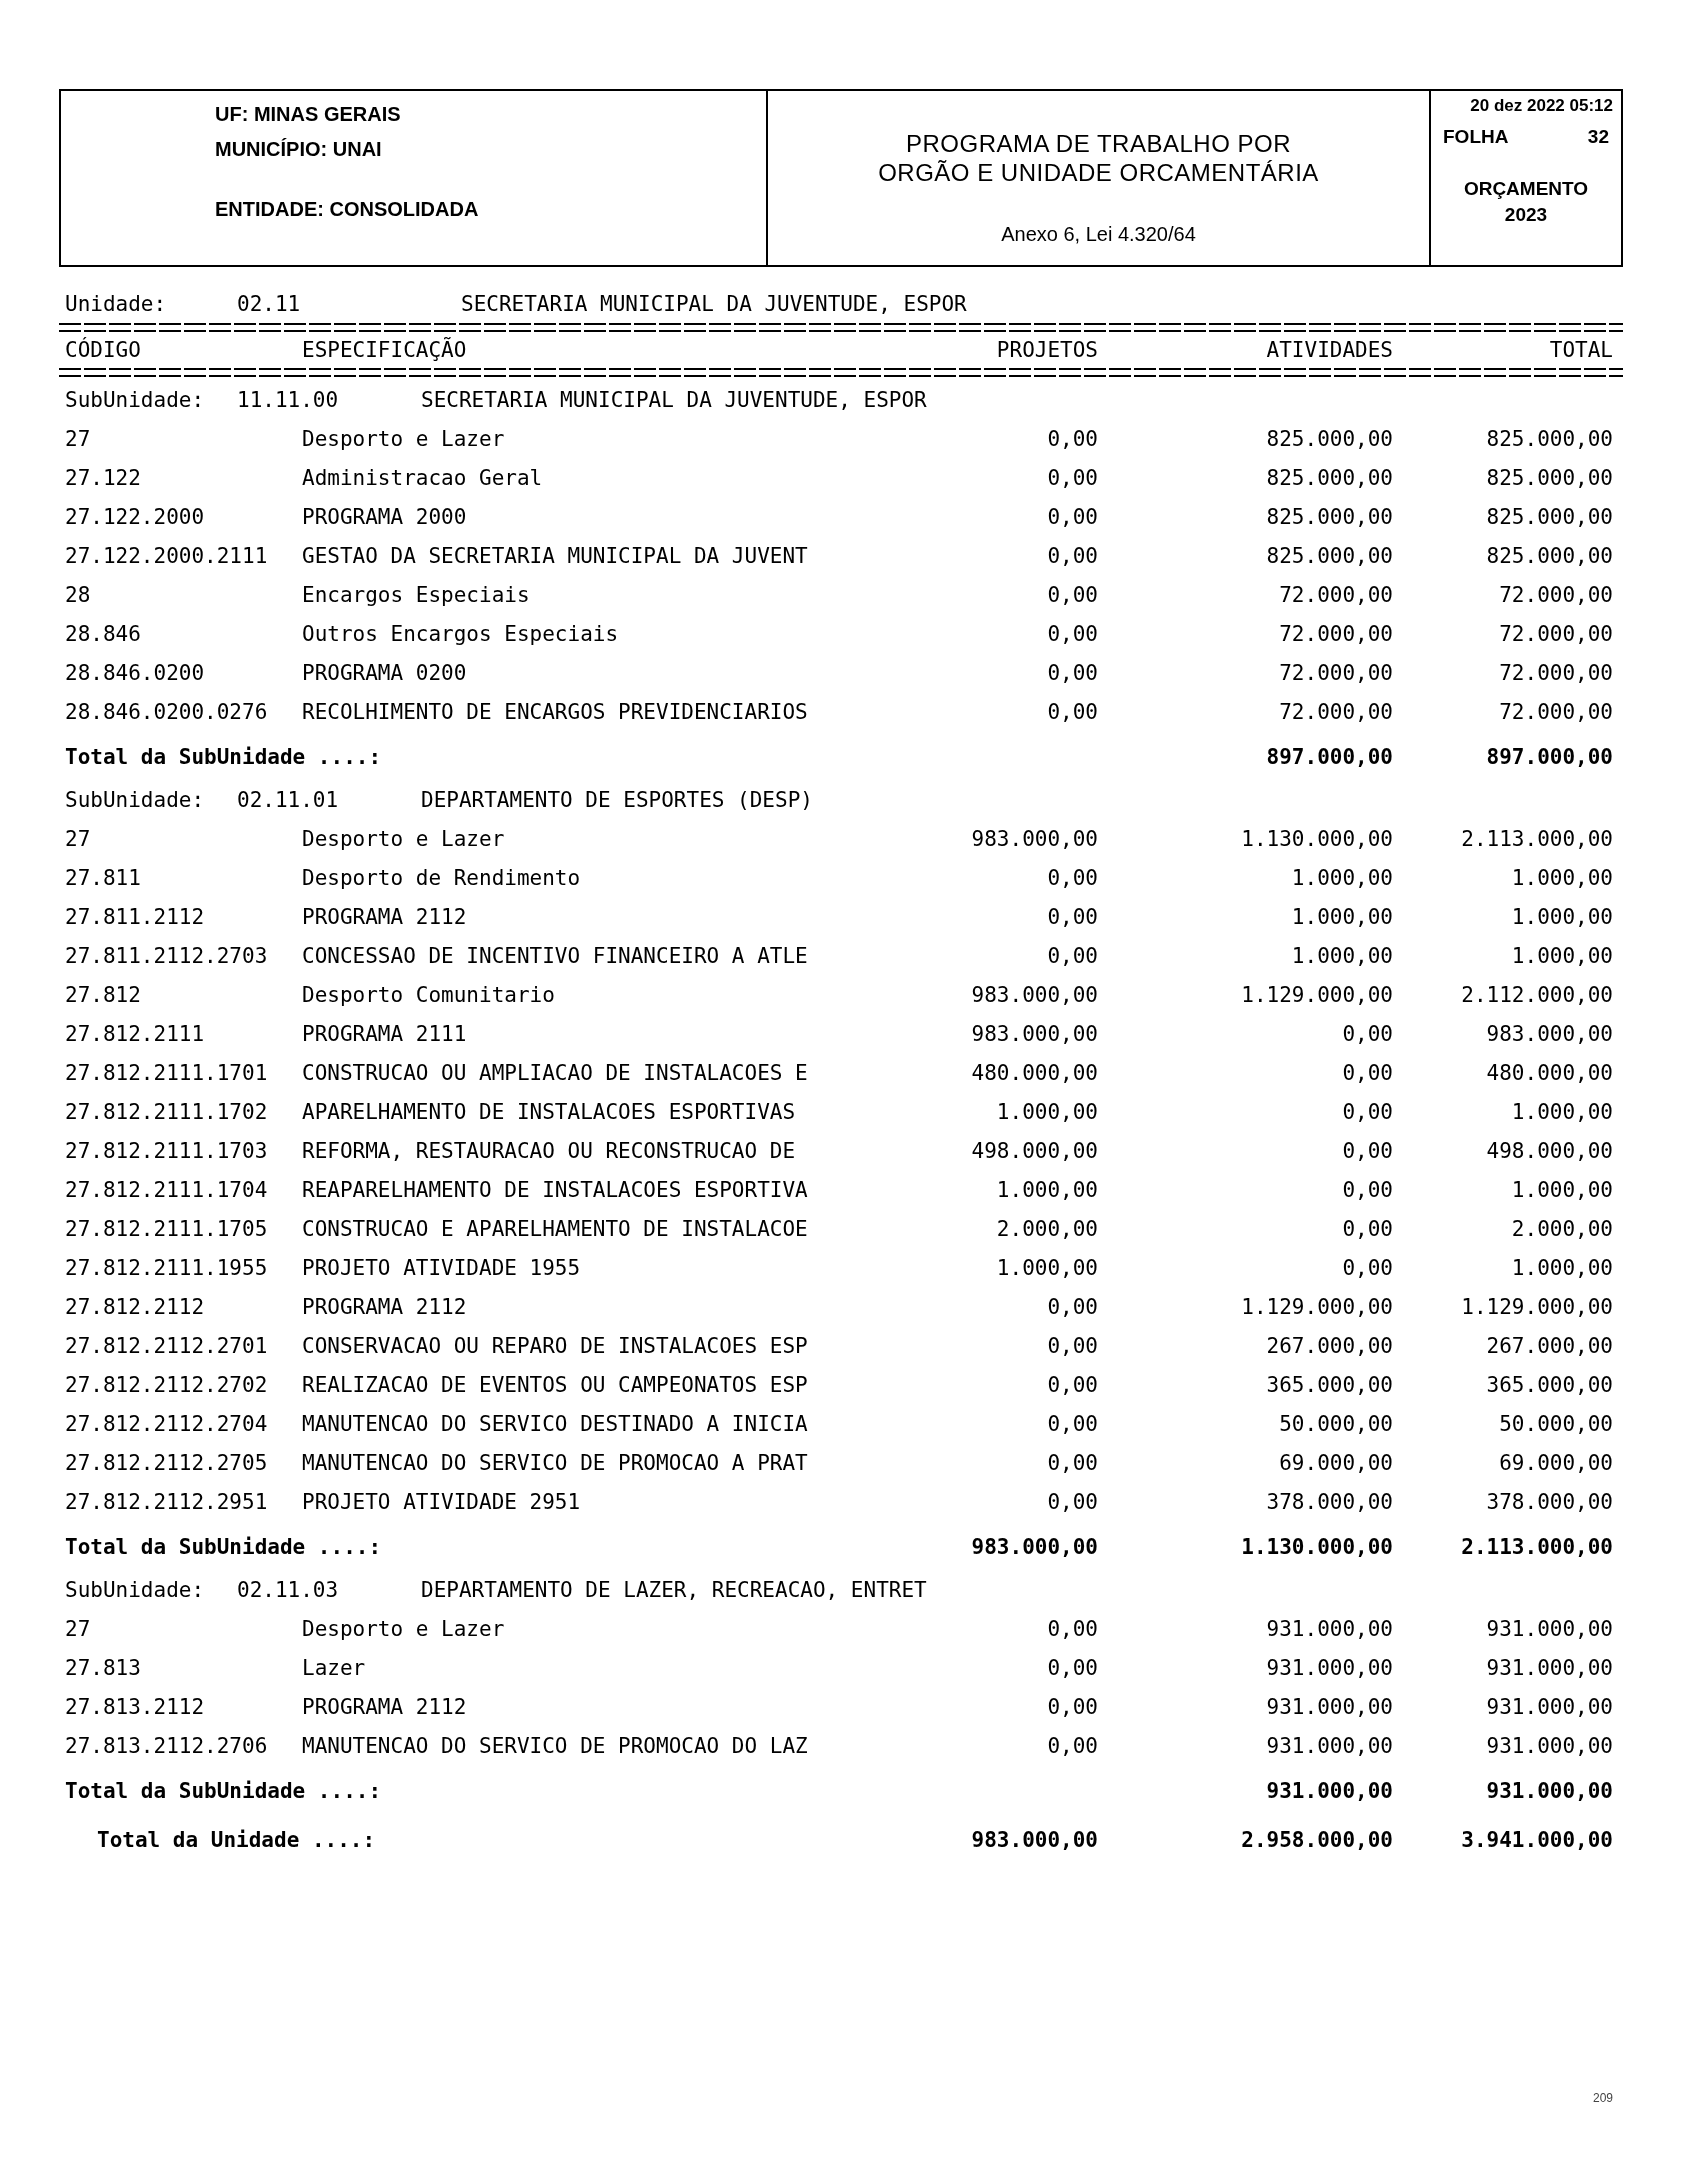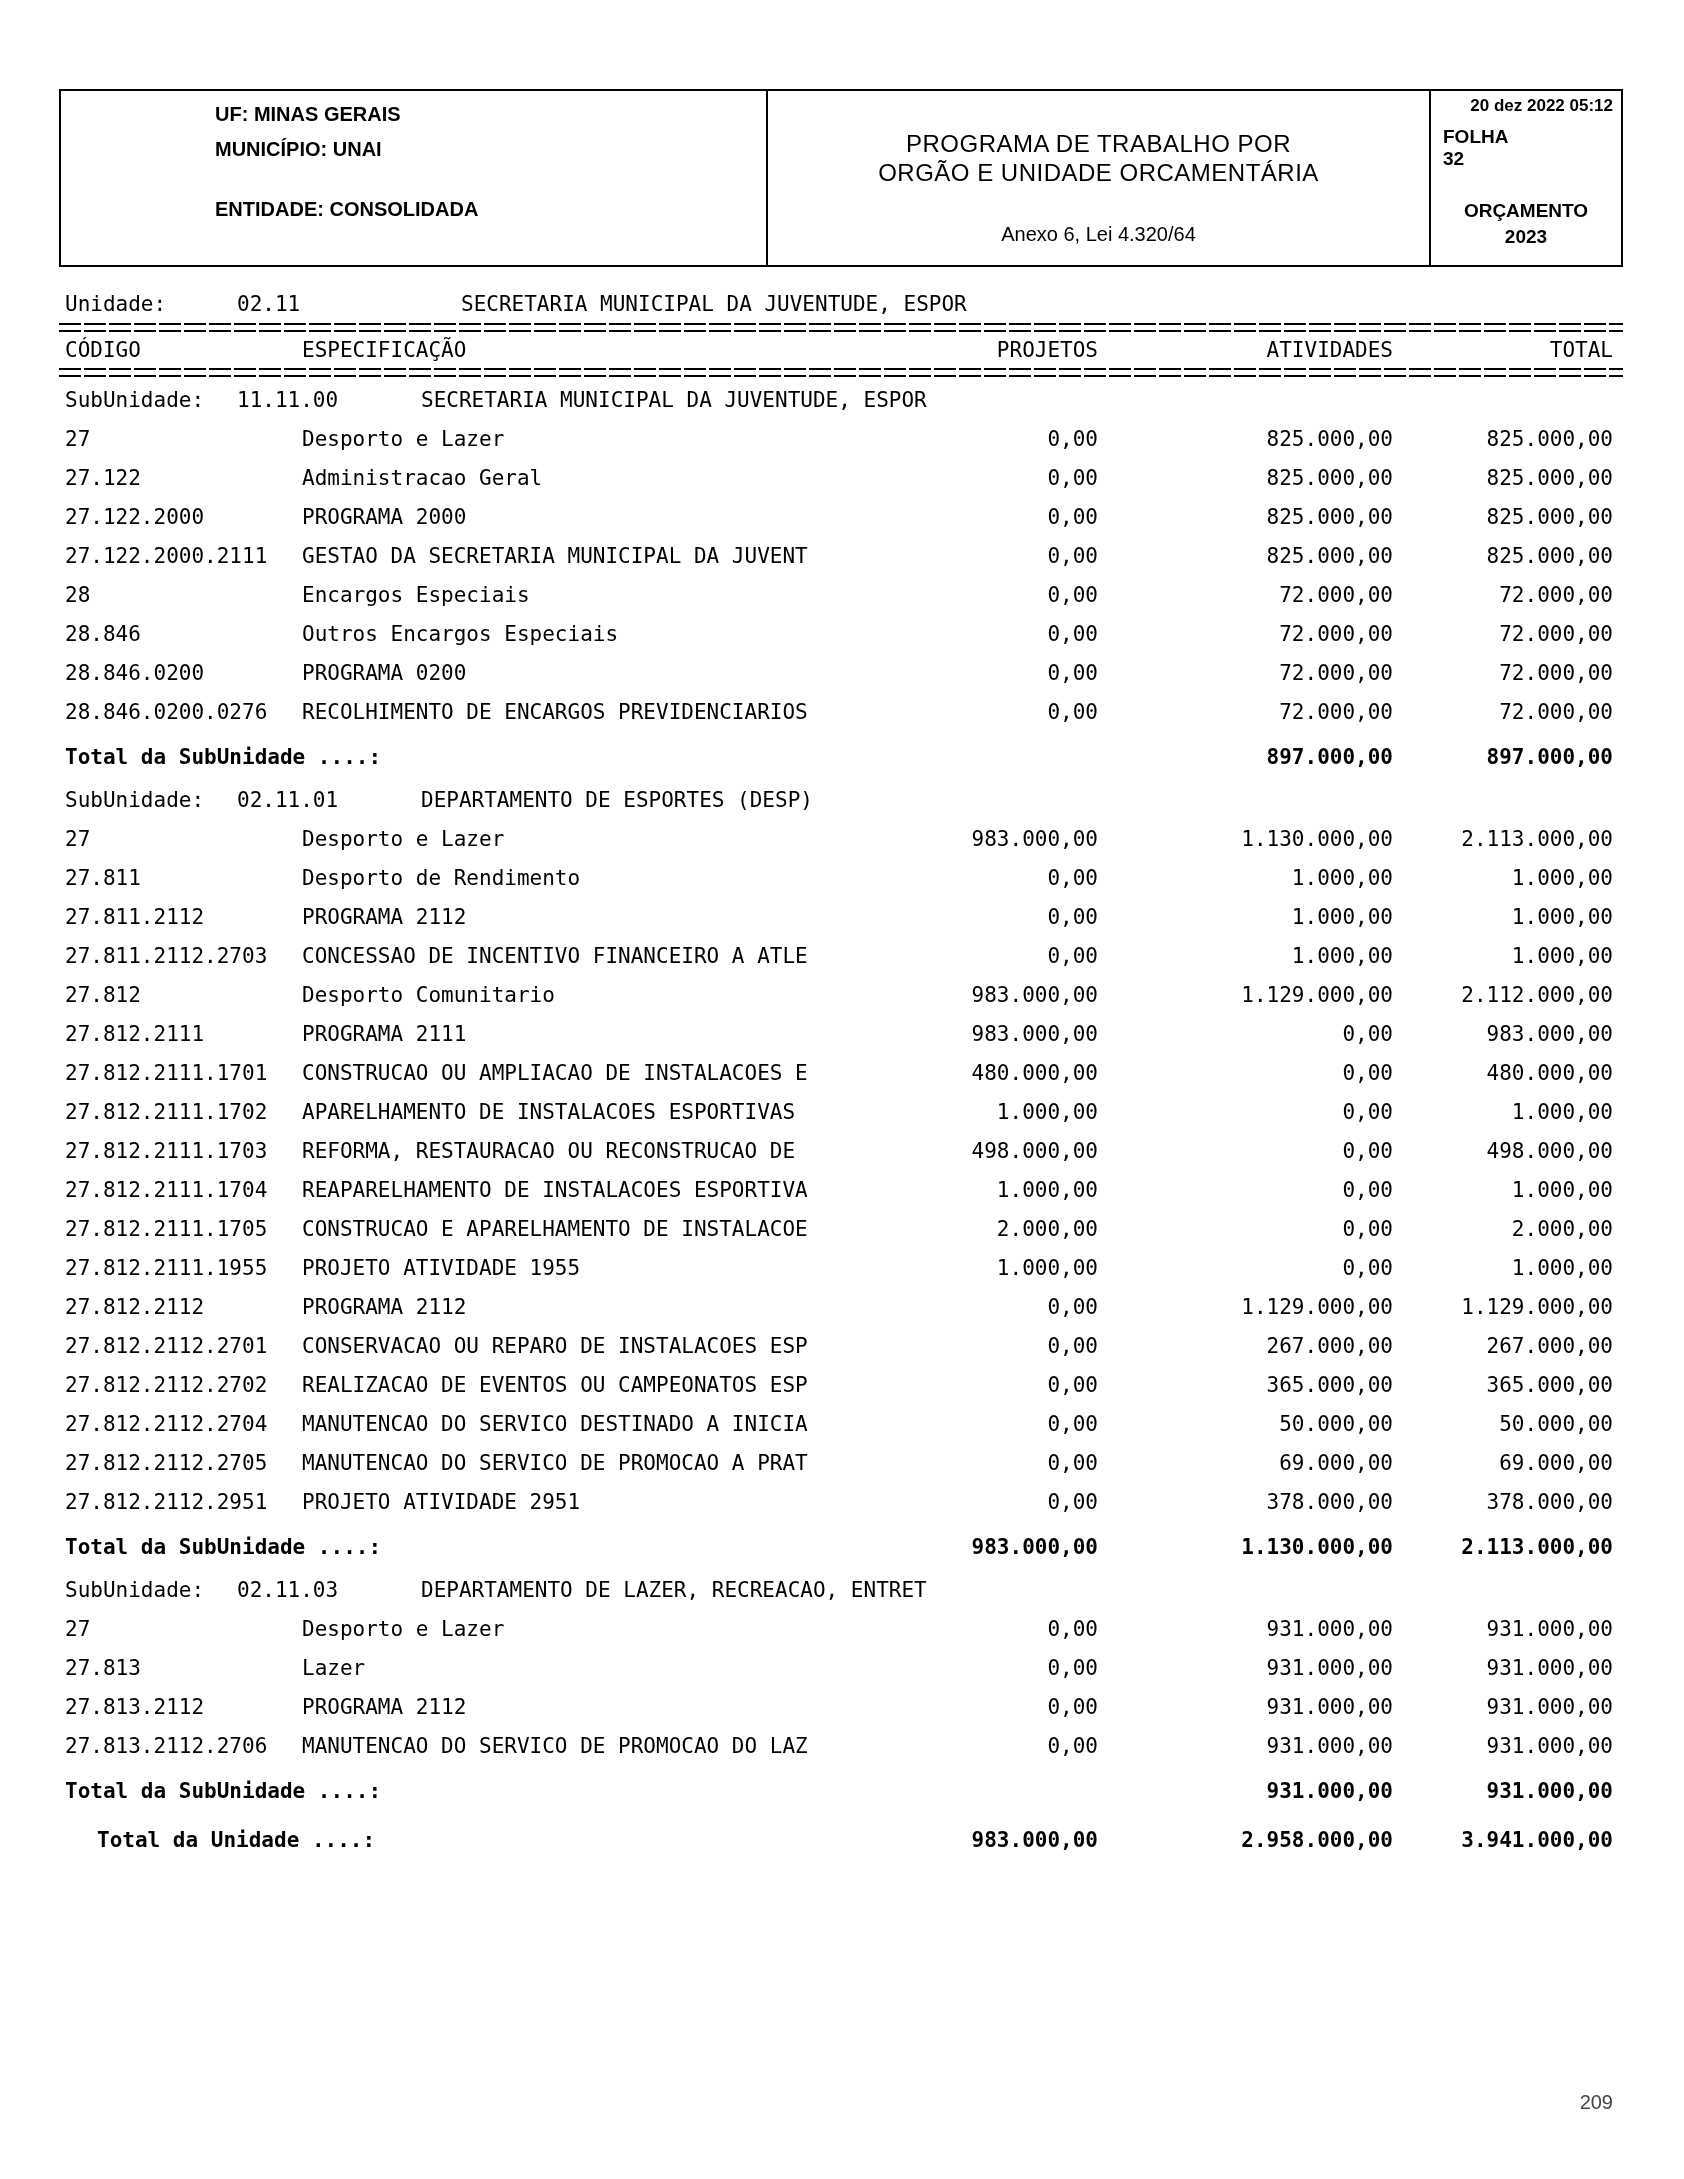--- a/index.html
+++ b/index.html
@@ -23,21 +23,21 @@
   .hcell { height: 100%; }
   .hcell.left  { width: 707px; border-right: 2px solid #000; padding: 11px 10px 0 154px; }
   .hcell.center{ flex: 1; border-right: 2px solid #000; text-align: center; }
   .hcell.right { width: 190px; padding: 5px 8px 0 8px; }
   .h-line { font-weight: bold; font-size: 20px; line-height: 24px; white-space: nowrap; }
   .h-line.l2 { margin-top: 11px; }
   .h-line.l3 { margin-top: 36px; }
   .title { margin-top: 38px; font-size: 24px; line-height: 29px; letter-spacing: 0.5px; }
   .anexo { margin-top: 36px; font-size: 20px; }
   .r-date { font-weight: bold; font-size: 17px; text-align: right; white-space: nowrap; }
-  .r-folha { display: flex; justify-content: space-between; font-weight: bold; font-size: 19px; margin-top: 10px; padding: 0 4px; flex-direction: column; }
+  .r-folha { display: flex; justify-content: space-between; font-weight: bold; font-size: 19px; margin-top: 10px; padding: 0 4px; }
   .r-orc  { font-weight: bold; font-size: 19px; text-align: center; margin-top: 30px; }
   .r-year { font-weight: bold; font-size: 19px; text-align: center; margin-top: 4px; }
   
   .rbody {
     position: absolute; left: 59px; top: 267px; width: 1564px;
     font-size: 21px;
   }
   .row { display: flex; align-items: baseline; height: 39px; line-height: 39px; padding-left: 6px; white-space: nowrap; }
   .row > span { overflow: hidden; }
   .code { width: 237px; flex: none; }
@@ -61,21 +61,21 @@
     background-repeat: no-repeat, no-repeat;
   }
   .col-head { height: 32px; line-height: 32px; }
   .subhead { margin-top: 4px; }
   .total-row { font-weight: bold; margin-top: 6px; }
   .total-row .t-label { flex: 1; min-width: 0; }
   .unit-total { margin-top: 10px; margin-left: 32px; }
   .page-num {
     position: absolute; right: 71px; top: 2091px;
     font-family: "Liberation Sans", sans-serif;
-    font-size: 20px; color: #444;
+    font-size: 12px; color: #444;
   }
 </style>
 </head>
 <body>
 
 <div class="page">
 
   <div class="header-box">
     <div class="hcell left">
       <div class="h-line l1">UF: MINAS GERAIS</div>

